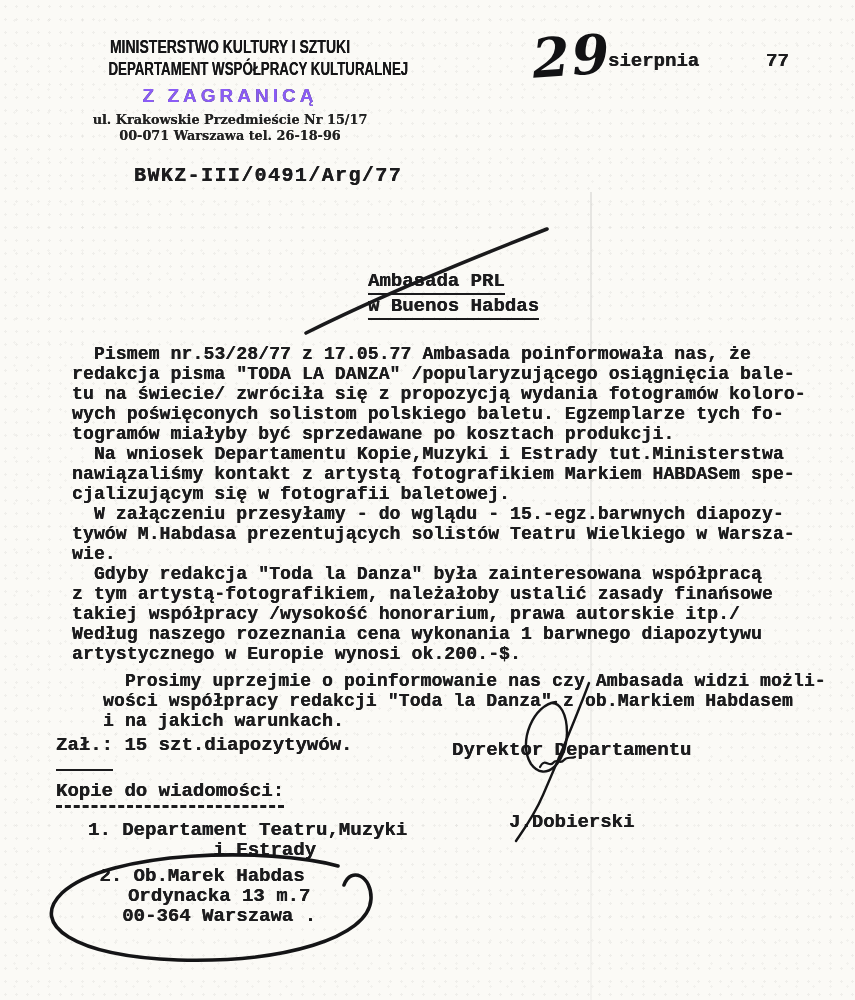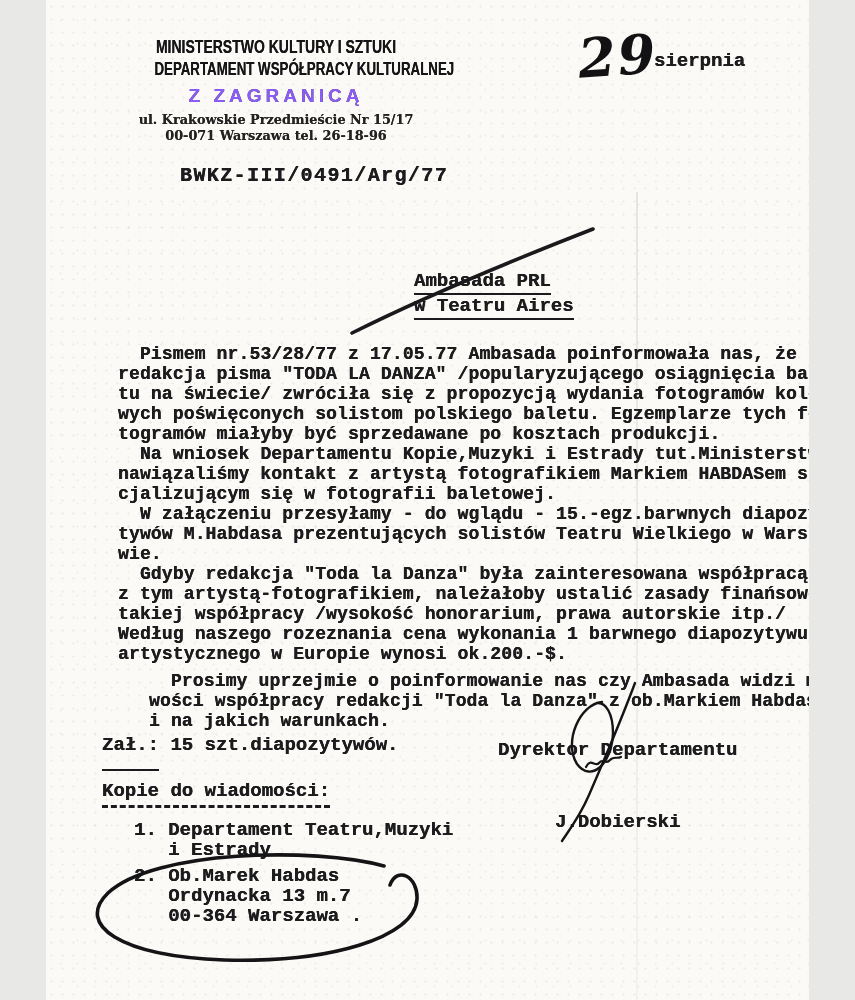--- a/index.html
+++ b/index.html
@@ -1,18 +1,18 @@
 <!DOCTYPE html>
 <html><head>
 <meta charset="utf-8">
 <title>Scanned letter</title>
 <style>
   html,body{margin:0;padding:0;background:#e8e8e6;}
   .page{
-    position:relative;width:763px;height:1000px;margin:0 auto;
+    position:relative;width:855px;height:1000px;margin:0 auto;
     background:#fbfaf6;overflow:hidden;color:#1d1d1f;
     font-family:"Liberation Mono",monospace;
   }
   .page::before{
     content:"";position:absolute;inset:0;pointer-events:none;
     background-image:
       radial-gradient(rgba(40,40,40,0.055) 1px, transparent 1.2px),
       radial-gradient(rgba(40,40,40,0.04) 1px, transparent 1.2px);
     background-size:11px 13px,17px 23px;
     background-position:0 0,6px 9px;
@@ -51,21 +51,21 @@
   .body-block p{margin:0;white-space:pre-wrap;}
   .body-block p.gap{margin-top:7px;margin-left:31px;}
   
   .enclosure{left:56px;top:734px;font-size:19px;}
   .enclosure .u{border-bottom:2.5px solid #1b1b1d;padding-bottom:13px;}
   .sig-title{left:452px;top:739px;font-size:19px;}
   .sig-name{left:492px;top:811px;font-size:19px;margin-left:17px;}
   
   .copies-heading{left:56px;top:780px;font-size:19px;}
   .copies-heading .u{border-bottom:3px dashed #1c1c1e;padding-bottom:3px;text-align:right;}
-  .copy-item{font-size:19px;line-height:20px;white-space:pre-wrap;}
+  .copy-item{font-size:19px;line-height:20px;white-space:pre-wrap;text-align:center;}
   .copy-1{left:88px;top:820px;}
   .copy-2{left:88px;top:866px;}
   
   .fold-v{left:590px;top:192px;width:2px;height:808px;
     background:linear-gradient(rgba(100,100,100,.14),rgba(100,100,100,.05));}
   svg.overlay{position:absolute;inset:0;pointer-events:none;}
 </style>
 </head>
 <body>
 
@@ -80,21 +80,21 @@
   </div>
 
   <div class="abs hand-day">29</div>
   <div class="abs typed date-month">sierpnia</div>
   <div class="abs typed date-year">77</div>
 
   <div class="abs typed refnum">BWKZ-III/0491/Arg/77</div>
 
   <div class="abs typed recipient">
     <span class="u">Ambasada PRL</span><br>
-    <span class="u">w Teatru Aires</span>
+    <span class="u">w Buenos Habdas</span>
   </div>
 
   <div class="abs typed body-block">
     <p>  Pismem nr.53/28/77 z 17.05.77 Ambasada poinformowała nas, że
 redakcja pisma "TODA LA DANZA" /popularyzującego osiągnięcia bale-
 tu na świecie/ zwróciła się z propozycją wydania fotogramów koloro-
 wych poświęconych solistom polskiego baletu. Egzemplarze tych fo-
 togramów miałyby być sprzedawane po kosztach produkcji.</p>
     <p>  Na wniosek Departamentu Kopie,Muzyki i Estrady tut.Ministerstwa
 nawiązaliśmy kontakt z artystą fotografikiem Markiem HABDASem spe-

